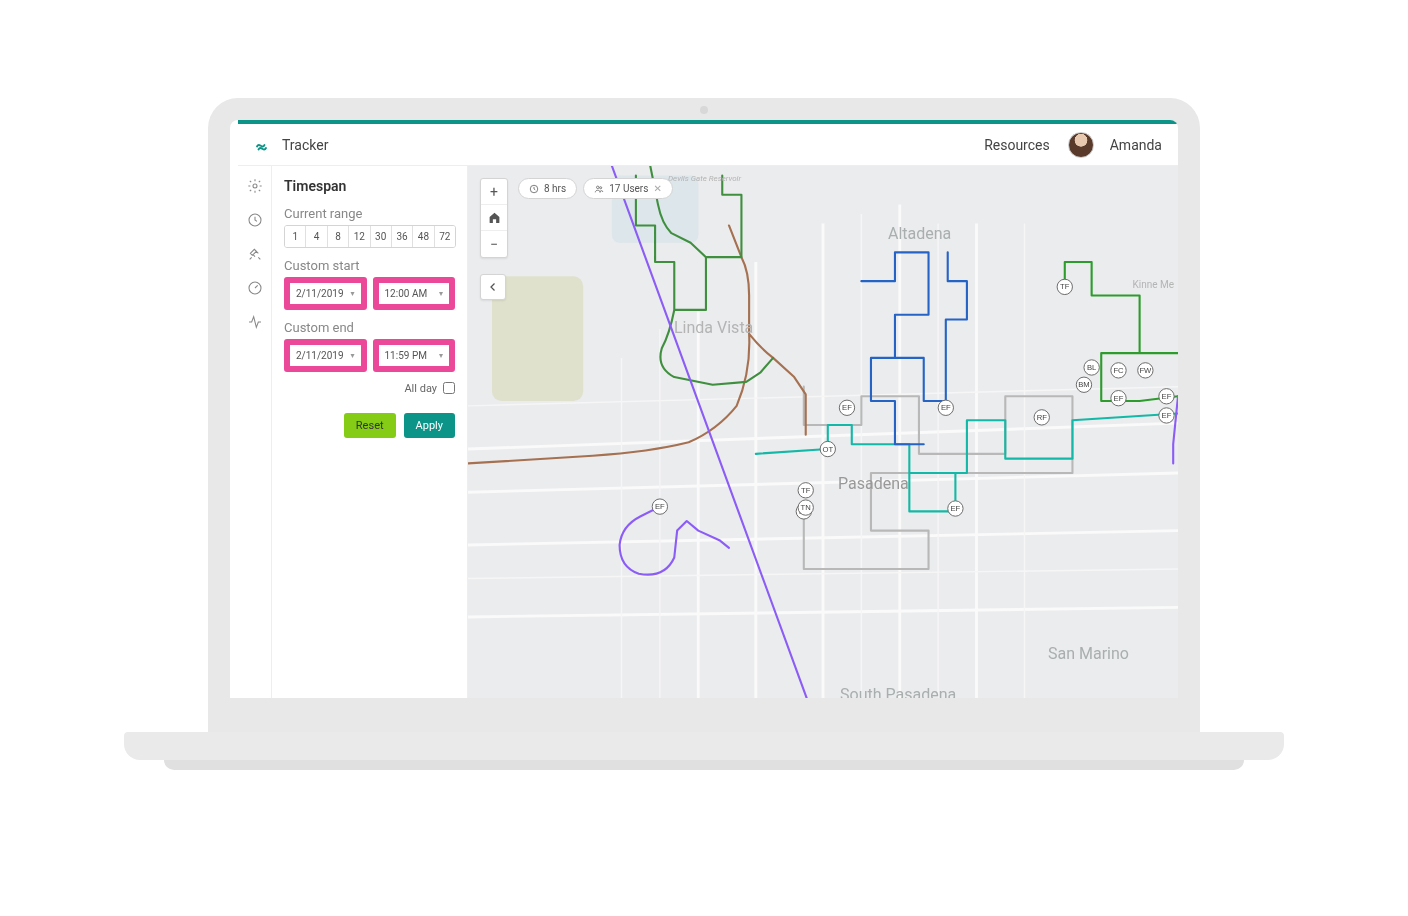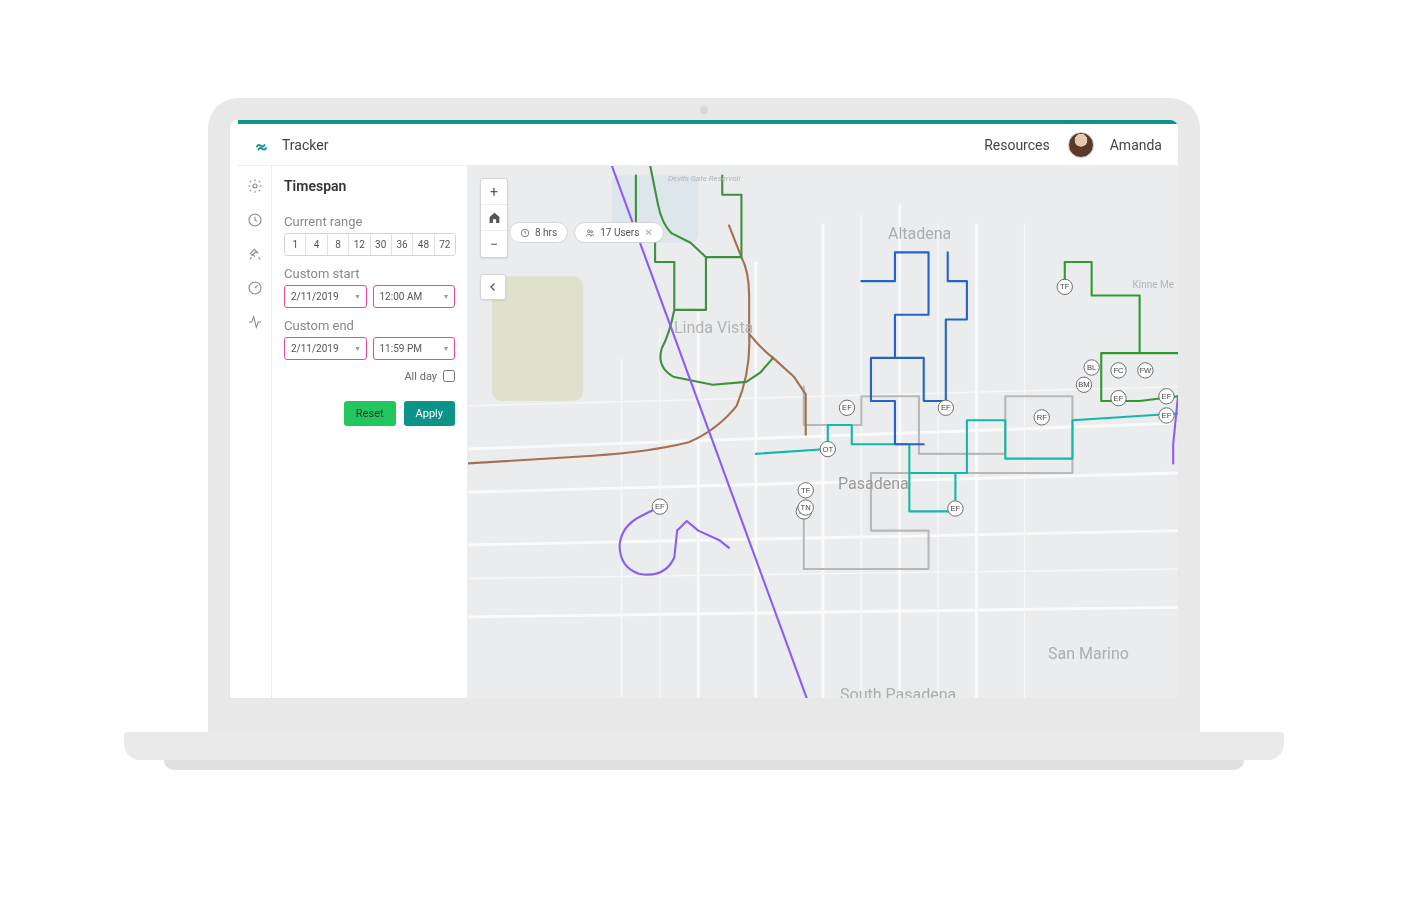--- a/index.html
+++ b/index.html
@@ -16,43 +16,43 @@
   .topbar-left { display: flex; align-items: center; gap: 10px; }
   .logo-icon { width: 18px; height: 18px; color: #0d9488; }
   .topbar-right { display: flex; align-items: center; gap: 18px; }
   .avatar { width: 26px; height: 26px; border-radius: 50%; background: radial-gradient(circle at 50% 30%, #e8c9b0 30%, #5a3a2a 32%); border: 1px solid #ccc; }
 
   .content { display: flex; flex: 1; min-height: 0; }
   .iconrail { width: 34px; border-right: 1px solid #eee; display: flex; flex-direction: column; align-items: center; padding-top: 12px; gap: 18px; color: #888; }
   .iconrail svg { width: 16px; height: 16px; }
 
   .sidepanel { width: 196px; border-right: 1px solid #eee; padding: 12px 12px; font-size: 12px; color: #555; }
-  .panel-title { font-size: 14px; font-weight: 600; color: #333; margin-bottom: 20px; }
+  .panel-title { font-size: 14px; font-weight: 600; color: #333; margin-bottom: 12px; }
   .label { font-size: 13px; color: #888; margin: 10px 0 4px; }
   .seg { display: flex; border: 1px solid #d4d4d4; border-radius: 3px; overflow: hidden; width: 172px; }
   .seg button { flex: 1; background: #fff; border: none; border-right: 1px solid #e0e0e0; font-size: 10px; padding: 5px 0; color: #555; cursor: pointer; }
   .seg button:last-child { border-right: none; }
   .row2 { display: flex; gap: 6px; }
-  .sel { flex: 1; border: 1px solid #ec4899; border-radius: 3px; background: #fff; padding: 5px 6px; font-size: 10px; color: #555; display: flex; align-items: center; justify-content: space-between; cursor: pointer; }
+  .sel { flex: 1; border: 6px solid #ec4899; border-radius: 3px; background: #fff; padding: 5px 6px; font-size: 10px; color: #555; display: flex; align-items: center; justify-content: space-between; cursor: pointer; }
   .sel .caret { font-size: 8px; color: #999; }
   .allday { display: flex; align-items: flex-start; justify-content: flex-end; gap: 6px; margin-top: 10px; font-size: 11px; color: #666; }
   .allday input { width: 12px; height: 12px; }
   .actions { display: flex; justify-content: flex-end; gap: 8px; margin-top: 18px; }
   .btn { font-size: 11px; padding: 6px 12px; border-radius: 3px; border: none; cursor: pointer; }
-  .btn-reset { background: #22c55e; color: #333; }
+  .btn-reset { background: #84cc16; color: #333; }
   .btn-apply { background: #0d9488; color: #fff; }
 
   .maparea { flex: 1; position: relative; background: #ebecee; overflow: hidden; }
   .mapbg { position:absolute; inset:0; }
   .mapfeature { position:absolute; font-size:16px; color:#a9aeae; }
   .mapctrl { position: absolute; top: 12px; left: 12px; display: flex; flex-direction: column; gap: 6px; }
   .ctrlgroup { background: #fff; border: 1px solid #d4d4d4; border-radius: 3px; box-shadow: 0 1px 2px rgba(0,0,0,.08); display:flex; flex-direction:column; }
   .ctrlbtn { width: 26px; height: 26px; display: flex; align-items: center; justify-content: center; font-size: 14px; color: #555; border-bottom: 1px solid #eee; cursor:pointer; }
   .ctrlbtn:last-child { border-bottom: none; }
-  .chips { position: absolute; top: 12px; left: 41px; display: flex; gap: 6px; margin-top: 44px; }
+  .chips { position: absolute; top: 12px; left: 50px; display: flex; gap: 6px; }
   .chip { background: #fff; border: 1px solid #d4d4d4; border-radius: 12px; font-size: 10px; padding: 4px 10px; color: #555; display: flex; align-items: center; gap: 5px; cursor: pointer; }
   .chip .x { color: #aaa; font-size: 10px; }
   .collapse { position:absolute; top: 108px; left: 12px; background:#fff; border:1px solid #d4d4d4; border-radius:3px; width:26px; height:26px; display:flex; align-items:center; justify-content:center; cursor:pointer; color:#555; box-shadow: 0 1px 2px rgba(0,0,0,.08);}
   .route { fill: none; stroke-width: 2.2; stroke-linejoin: round; stroke-linecap: round; }
   .marker { fill:#fff; stroke:#666; stroke-width:1; }
   .marker-text { font-size: 8px; font-family: sans-serif; fill:#444; text-anchor: middle; dominant-baseline: central; }
 </style>
 </head>
 <body>
 

